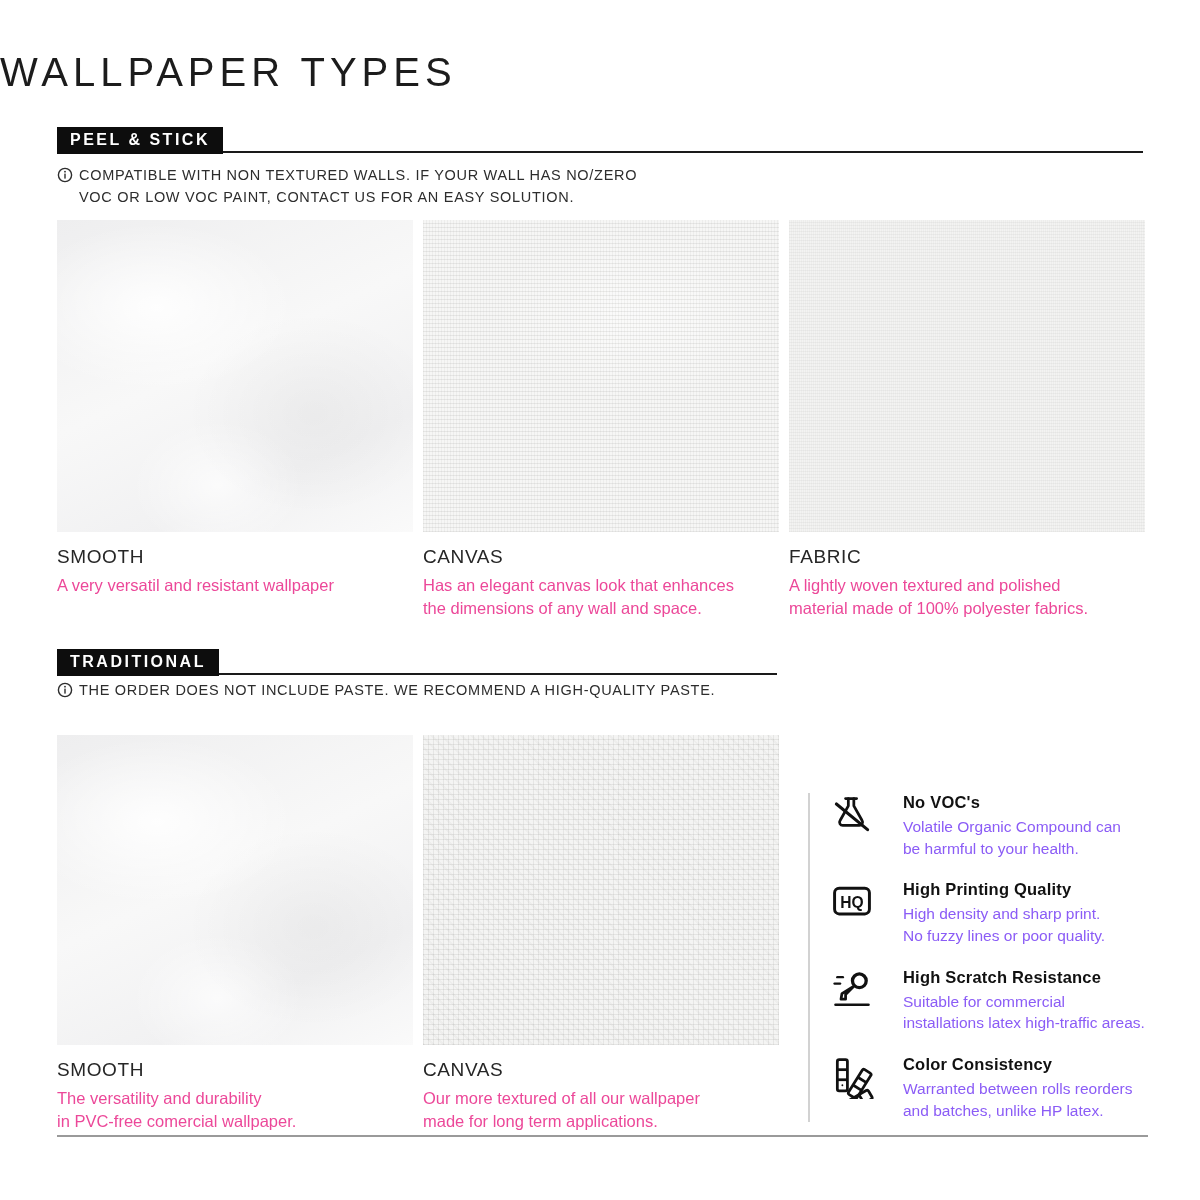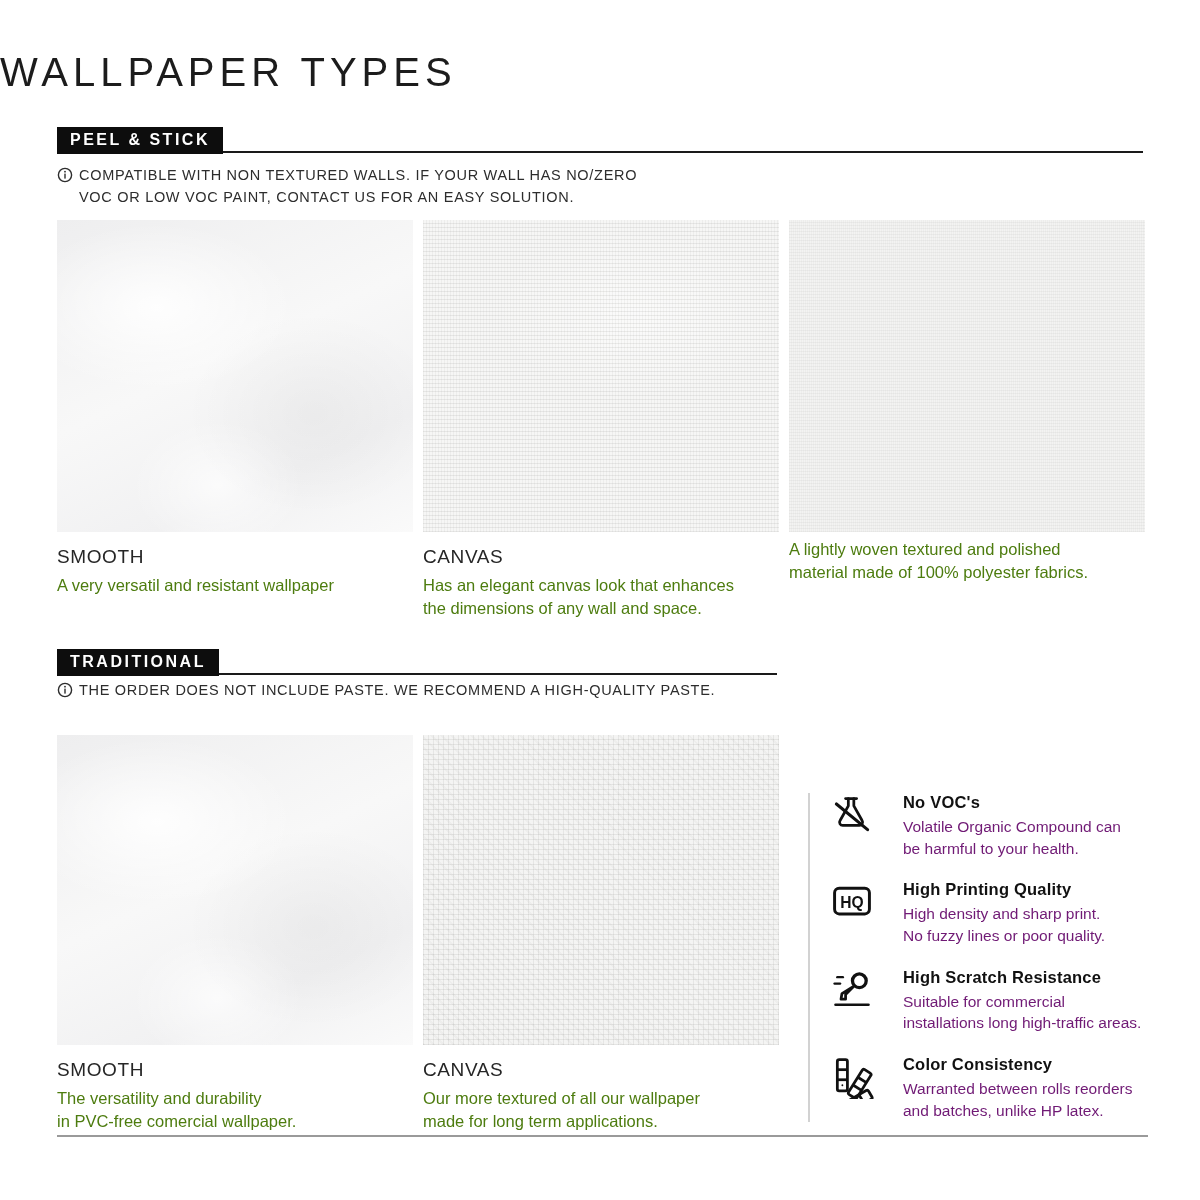--- a/index.html
+++ b/index.html
@@ -68,38 +68,38 @@
     background-color:#f4f4f3;
     background-image:
       repeating-linear-gradient(0deg, rgba(85,85,80,0.10) 0px, rgba(85,85,80,0.10) 1px, transparent 1px, transparent 5px),
       repeating-linear-gradient(90deg, rgba(85,85,80,0.09) 0px, rgba(85,85,80,0.09) 1px, transparent 1px, transparent 5px),
       repeating-linear-gradient(45deg, rgba(120,120,115,0.05) 0px, rgba(120,120,115,0.05) 2px, transparent 2px, transparent 7px);
   }
   .sw-name{
     margin-top:14px;font-size:19px;font-weight:500;letter-spacing:0.6px;color:#262626;
   }
   .sw-desc{
-    margin-top:6px;font-size:16.5px;line-height:1.38;color:#4d7c0f;
+    margin-top:6px;font-size:16.5px;line-height:1.38;color:#ec4899;
   }
   
   .quote-box{
     position:absolute;left:805px;top:676px;width:346px;box-sizing:border-box;
     background:#e9eaea;border-left:5px solid #121212;
     padding:15px 20px 16px 20px;
     font-size:16.5px;line-height:1.52;color:#222222;
   }
   .features{
     position:absolute;left:808px;top:793px;width:350px;box-sizing:border-box;
     border-left:2px solid #d2d2d2;padding-left:20px;
   }
   .feature{display:flex;gap:29px;margin-bottom:21px;}
   .feature:last-child{margin-bottom:0;}
   .f-icon{flex:0 0 44px;width:44px;height:44px;}
   .f-title{font-size:16.5px;font-weight:700;color:#111111;margin-bottom:4px;letter-spacing:0.2px;}
-  .f-desc{font-size:15.5px;line-height:1.4;color:#701a75;}
+  .f-desc{font-size:15.5px;line-height:1.4;color:#8b5cf6;}
 </style>
 </head>
 <body>
 
 <div id="canvas">
 
   <div class="page-title">WALLPAPER TYPES</div>
 
   <div class="badge badge-ps">PEEL &amp; STICK</div>
   <div class="rule rule-ps"></div>
@@ -129,20 +129,21 @@
     <div>
       <div class="swatch tex-canvas-fine"></div>
       <div class="sw-name">CANVAS</div>
       <div class="sw-desc">
         <div>Has an elegant canvas look that enhances</div>
         <div>the dimensions of any wall and space.</div>
       </div>
     </div>
     <div>
       <div class="swatch tex-fabric"></div>
+      <div class="sw-name">FABRIC</div>
       <div class="sw-desc">
         <div>A lightly woven textured and polished</div>
         <div>material made of 100% polyester fabrics.</div>
       </div>
     </div>
   </div>
 
   <div class="badge badge-tr">TRADITIONAL</div>
   <div class="rule rule-tr"></div>
 
@@ -221,21 +222,21 @@
           <path d="M26.5 19.5 L17 29 v5 h-5 l1-6 z" stroke-width="3"></path>
           <path d="M8 10 h6" stroke-width="2.6"></path>
           <path d="M5 17 h6" stroke-width="2.6"></path>
           <path d="M6 40 h36" stroke-width="2.8"></path>
         </svg>
       </span>
       <span>
         <div class="f-title">High Scratch Resistance</div>
         <div class="f-desc">
           <div>Suitable for commercial</div>
-          <div>installations long high-traffic areas.</div>
+          <div>installations latex high-traffic areas.</div>
         </div>
       </span>
     </div>
 
     <div class="feature">
       <span class="f-icon">
         <svg width="44" height="44" viewBox="0 0 48 48" fill="none" stroke="#111" stroke-width="3" stroke-linejoin="round">
           <rect x="8" y="5" width="11" height="34" rx="2"></rect>
           <path d="M8 16 h11"></path>
           <path d="M8 27 h11"></path>

